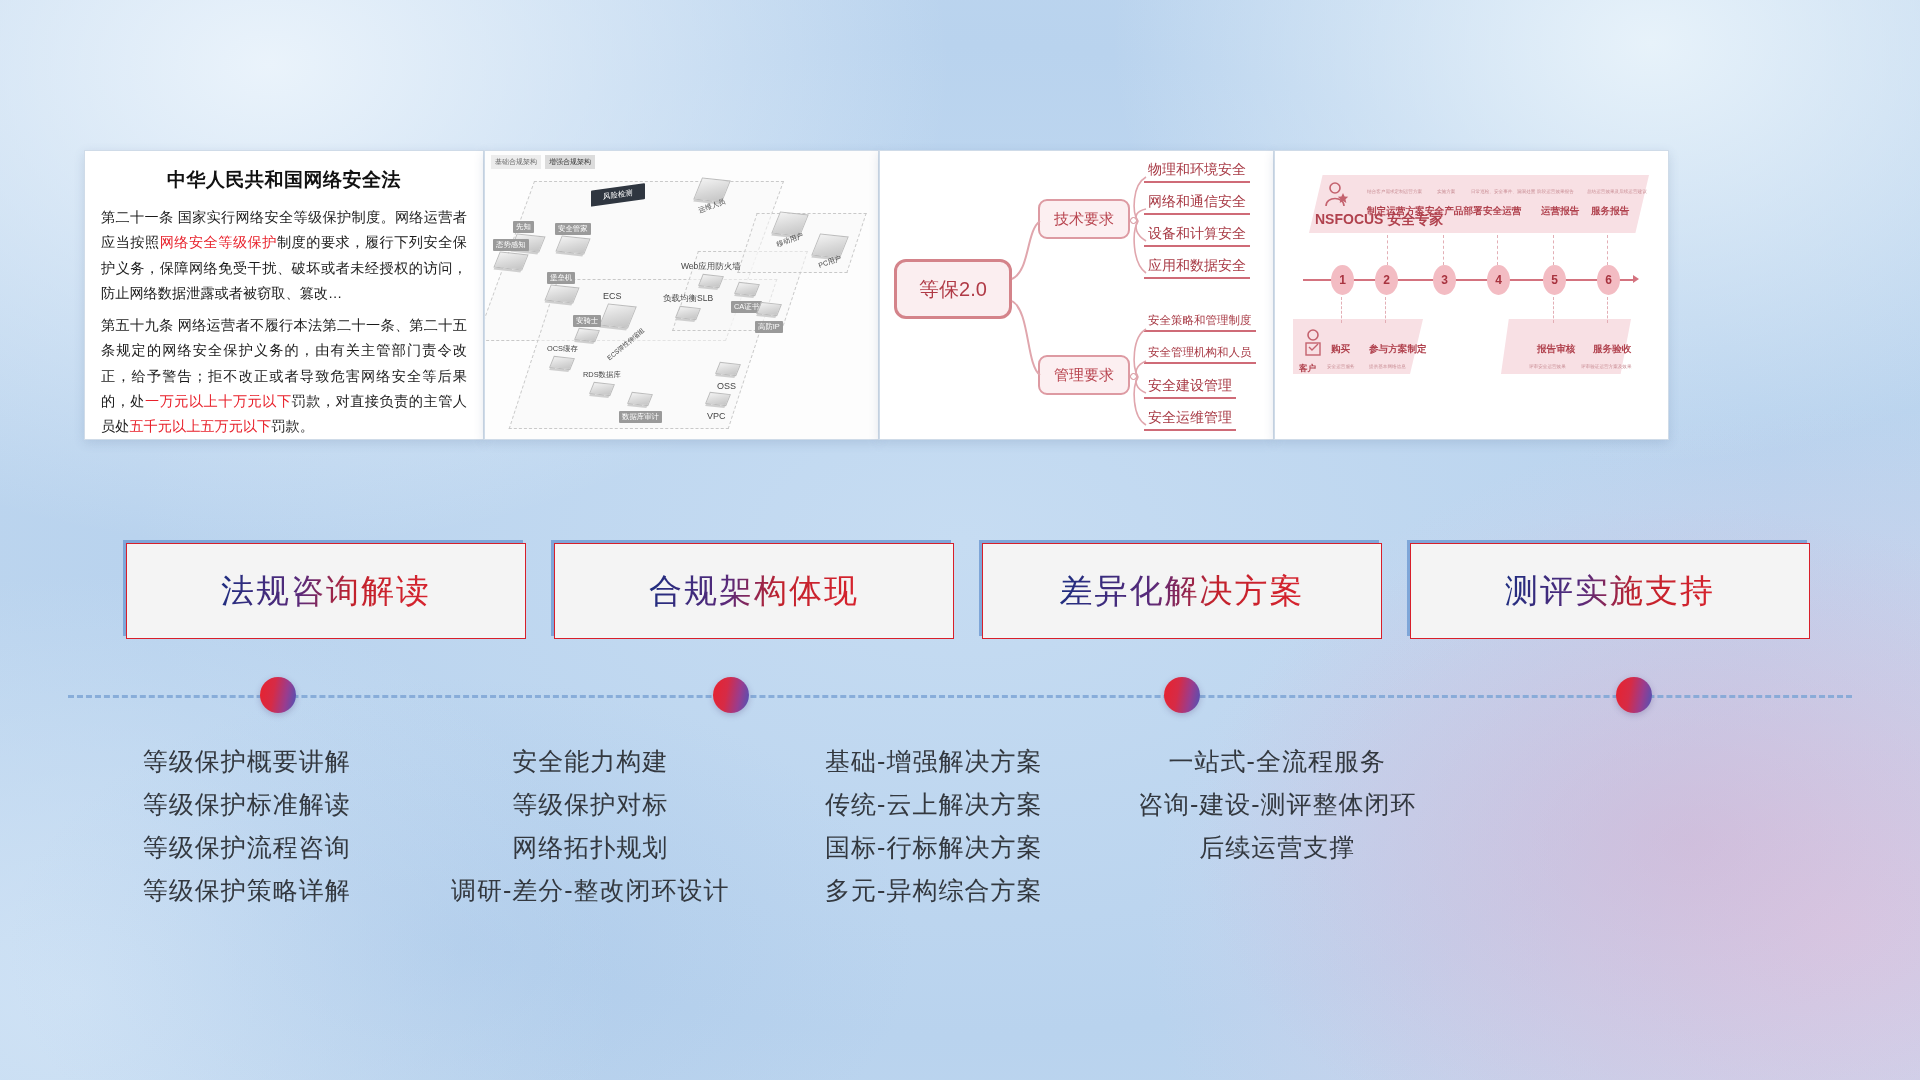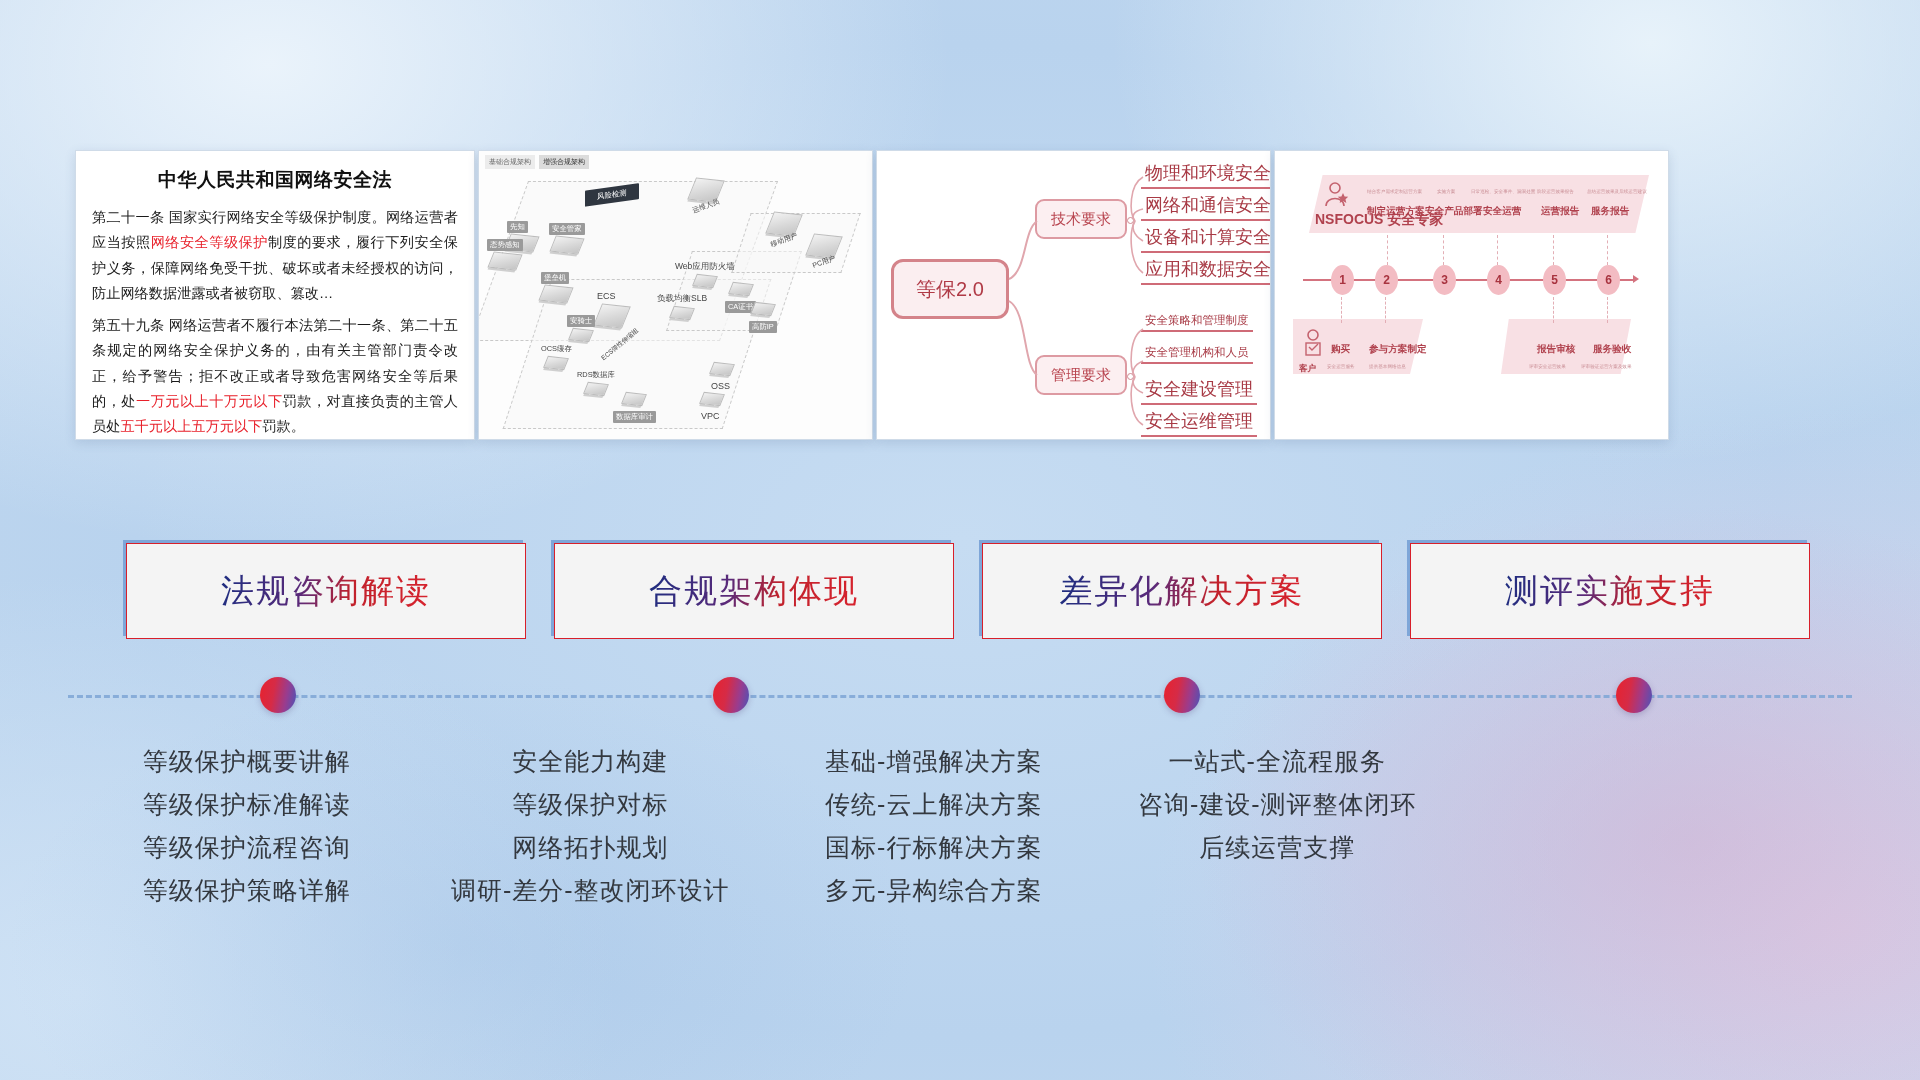--- a/index.html
+++ b/index.html
@@ -24,21 +24,21 @@
     content: "";
     position: absolute; inset: 0;
     background:
       radial-gradient(760px 520px at 88% 78%, rgba(205,150,190,0.30) 0%, rgba(205,150,190,0) 65%),
       radial-gradient(700px 420px at 24% 88%, rgba(150,185,225,0.25) 0%, rgba(150,185,225,0) 65%);
   }
 
   
   .cards {
     position: absolute; top: 150px; left: 0; width: 1744px;
-    display: flex; justify-content: space-between;
+    display: flex; justify-content: flex-end;
     padding: 0 75px;
   }
   .card {
     width: 395px; height: 290px;
     background: #ffffff;
     border: 1px solid #cfdbe8;
     box-shadow: 0 3px 10px rgba(60,90,130,0.16);
     position: relative; overflow: hidden;
   }
   .card.law { width: 400px; padding: 16px 16px 10px 16px; }
@@ -87,21 +87,21 @@
     width: 118px; height: 60px; border: 3px solid #d4838a; border-radius: 12px;
     background: #fbeef0; display: flex; align-items: center; justify-content: center;
     font-size: 20px; color: #b03a46;
   }
   .mm-branch {
     position: absolute; width: 92px; height: 40px; border: 2px solid #dd9aa2;
     border-radius: 9px; background: #fceff1; display: flex; align-items: center;
     justify-content: center; font-size: 15px; color: #b8444f;
   }
   .mm-leaf {
-    position: absolute; font-size: 18px; color: #a83a45;
+    position: absolute; font-size: 14px; color: #a83a45;
     border-bottom: 2px solid #cf6b77; padding: 0 4px 2px 4px; white-space: nowrap;
   }
   .mm-dot {
     position: absolute; width: 7px; height: 7px; border-radius: 50%;
     border: 1px solid #cf8a92; background: #fff;
   }
 
   
   .flow { background: #fff; }
   .banner {

